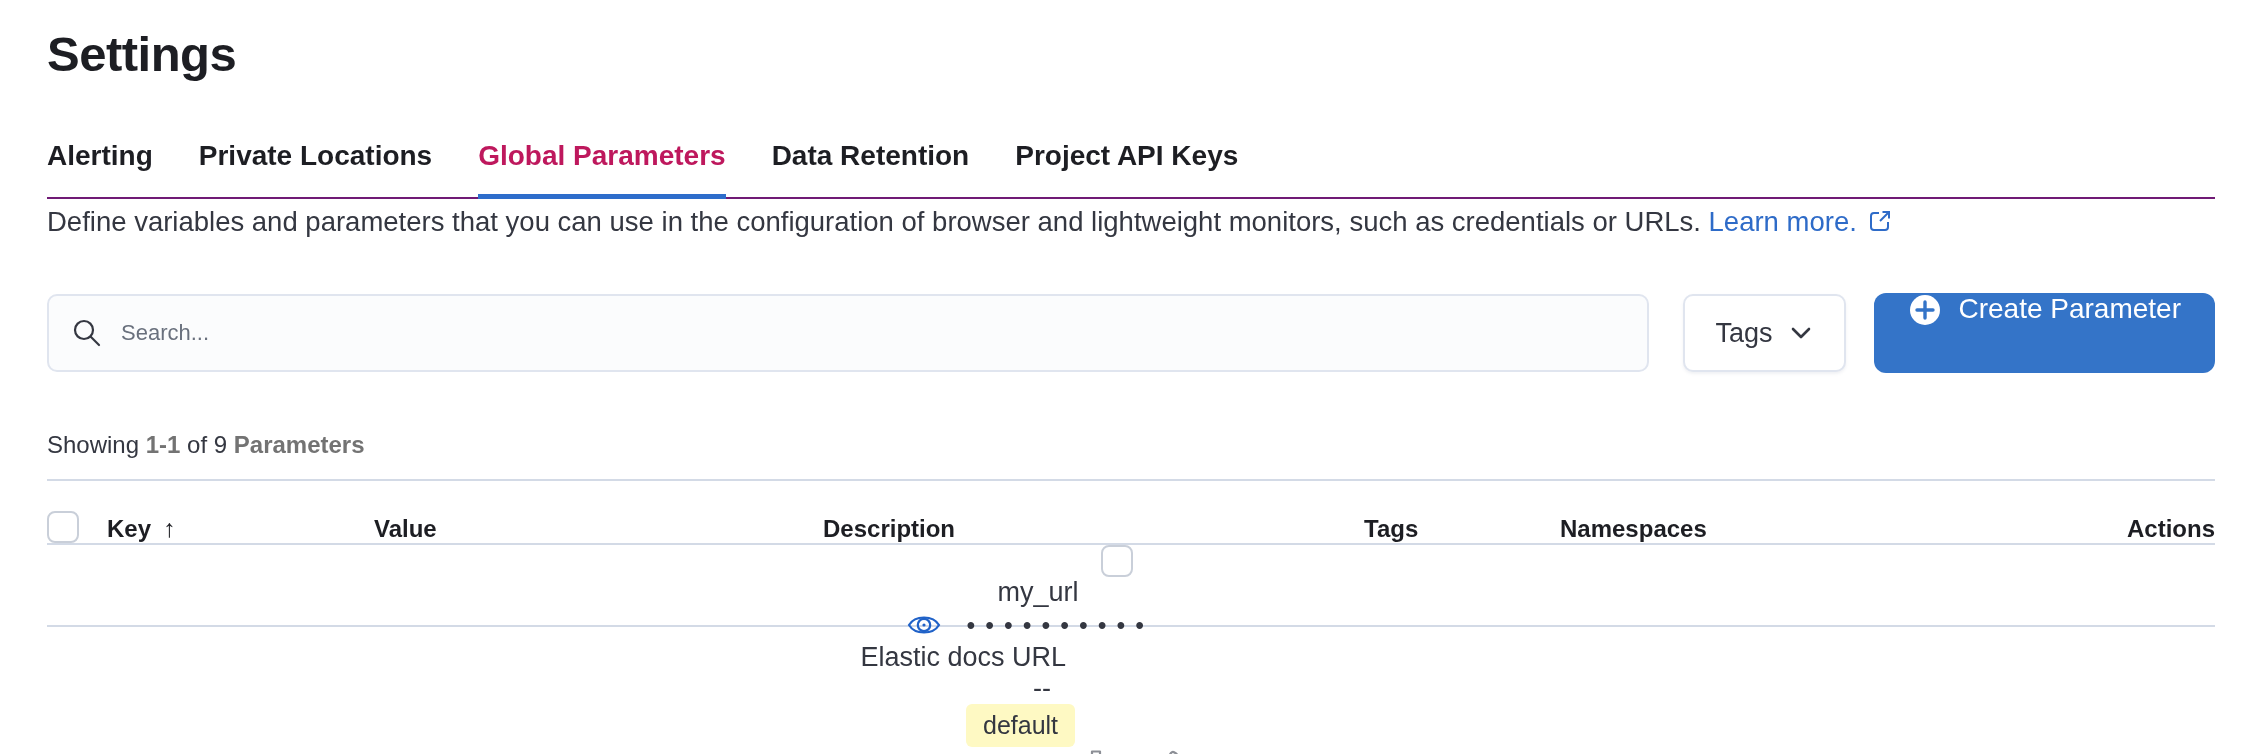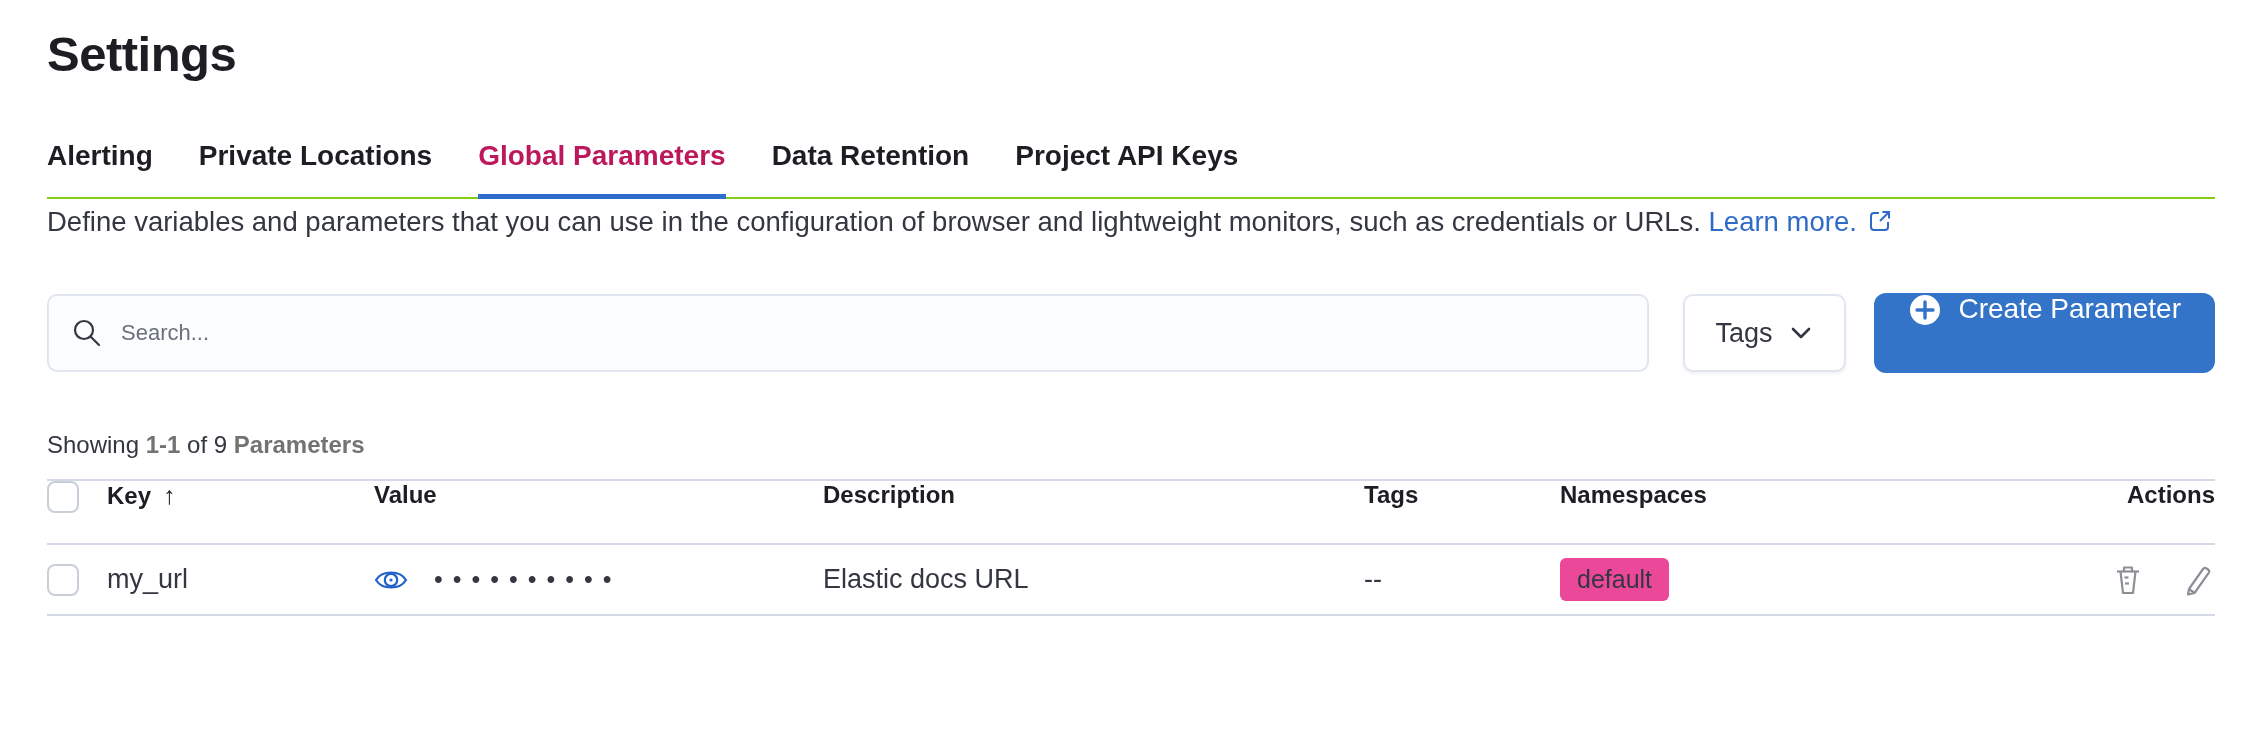--- a/index.html
+++ b/index.html
@@ -4,21 +4,21 @@
 <style>
   * { box-sizing: border-box; margin: 0; padding: 0; }
   html, body { width: 2262px; height: 754px; background: #fff; overflow: hidden; }
   body { font-family: "Liberation Sans", "DejaVu Sans", sans-serif; color: #343741; }
   .page { padding: 0 47px; width: 2262px; }
 
   
   .title { margin-top: 26px; font-size: 49px; line-height: 1.15; font-weight: 700; color: #1d1e23; letter-spacing: -0.5px; }
 
   
-  .tabs { margin-top: 58px; border-bottom: 2px solid #84cc16; display: flex; align-items: flex-end; }
+  .tabs { margin-top: 58px; border-bottom: 2px solid #701a75; display: flex; align-items: flex-end; }
   .tab { display: inline-block; font-size: 28px; font-weight: 700; color: #1d1e23;
          padding-bottom: 22px; margin-right: 46px; margin-bottom: -2px; cursor: pointer;
          border-bottom: 5px solid transparent; }
   .tab.selected { color: #be185d; border-bottom-color: #2e6dcb; }
 
   
   .desc { font-size: 27.5px; line-height: 45px; color: #343741; max-width: 2188px; }
   .desc a { color: #2e6bc8; text-decoration: none; cursor: pointer; }
   .ext-icon { display: inline-block; vertical-align: -3px; margin-left: 10px; }
 
@@ -39,38 +39,38 @@
                 border: none; border-radius: 12px; display: flex; 
                 font-family: inherit; font-size: 28px; font-weight: 500; color: #fff; cursor: pointer; }
   .create-btn .plus { margin-right: 16px; display: inline-flex; }
 
   
   .summary { margin-top: 58px; font-size: 24px; color: #343741; }
   .summary b { color: #737373; font-weight: 700; }
 
   
   .table { margin-top: 20px; width: 100%; }
-  .thead { display: flex; align-items: flex-start; height: 66px;
+  .thead { display: flex; align-items: flex-end; height: 66px;
            border-top: 2px solid #d3dae6; border-bottom: 2px solid #d3dae6;
            font-size: 24px; font-weight: 700; color: #1d1e23; }
-  .trow  { display: flex; align-items: center; height: 71px;
-           border-bottom: 2px solid #d3dae6; font-size: 27px; color: #343741; }
+  .trow  { display: flex; align-items: center; height: 82px;
+           border-bottom: 2px solid #d3dae6; font-size: 27px; color: #343741; flex-direction: column; }
   .col-cb   { width: 60px; }
   .col-key  { width: 267px; }
   .col-val  { width: 449px; display: flex; align-items: center; }
   .col-desc { width: 541px; }
   .col-tags { width: 196px; }
   .col-ns   { width: 330px; }
   .col-act  { flex: 1; display: flex; justify-content: flex-end; align-items: center; }
   .checkbox { width: 32px; height: 32px; border: 2px solid #c9cfd9; border-radius: 8px;
               background: #fff; cursor: pointer; }
   .sort-arrow { font-weight: 400; font-size: 25px; margin-left: 12px; color: #1d1e23; }
   .eye { display: inline-flex; margin-right: 26px; cursor: pointer; }
   .dots { font-size: 25px; letter-spacing: 10px; color: #343741; }
-  .badge { display: inline-block; background: #ec4899; border-radius: 6px;
+  .badge { display: inline-block; background: #fef9c3; border-radius: 6px;
            padding: 7px 17px; font-size: 25px; color: #343741; }
   .action-icon { display: inline-flex; cursor: pointer; }
   .action-icon + .action-icon { margin-left: 36px; }
 </style>
 </head>
 <body>
 
 <div class="page">
 
   <h1 class="title">Settings</h1>

